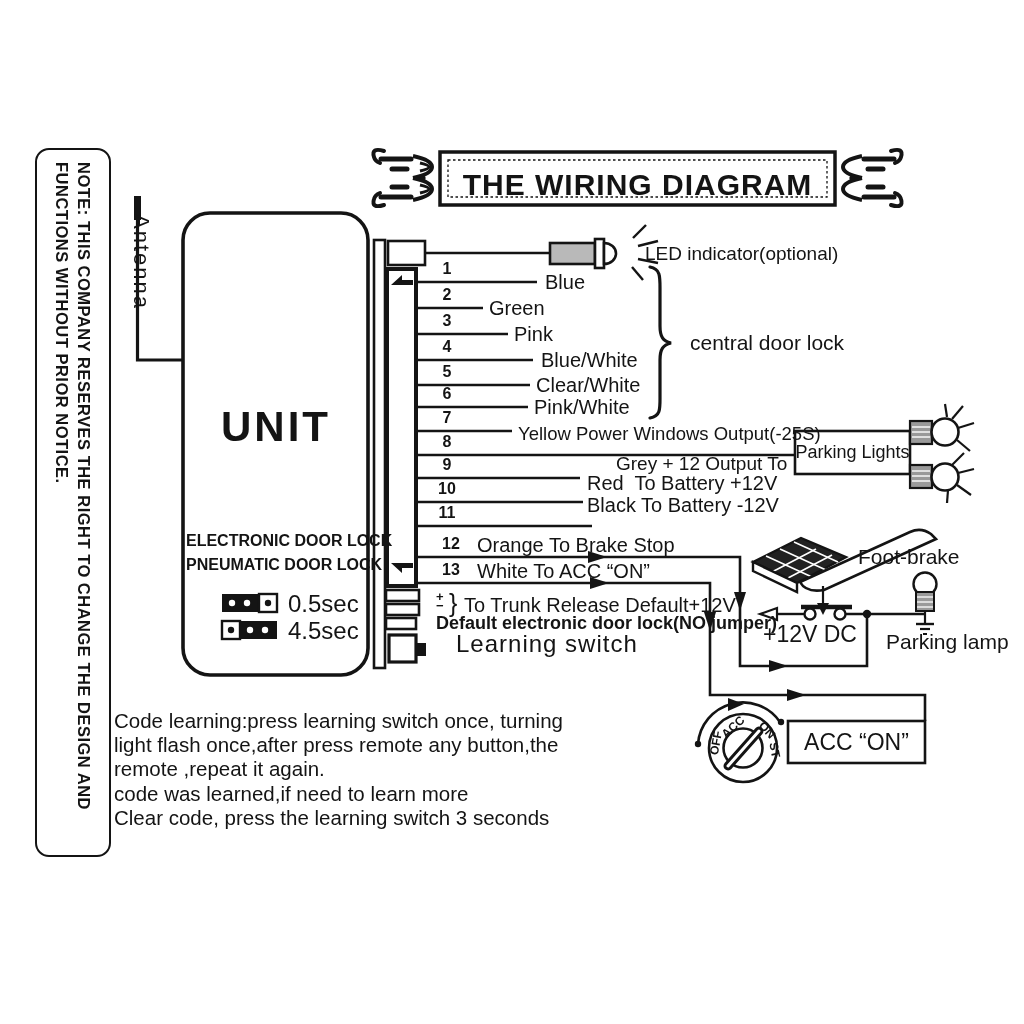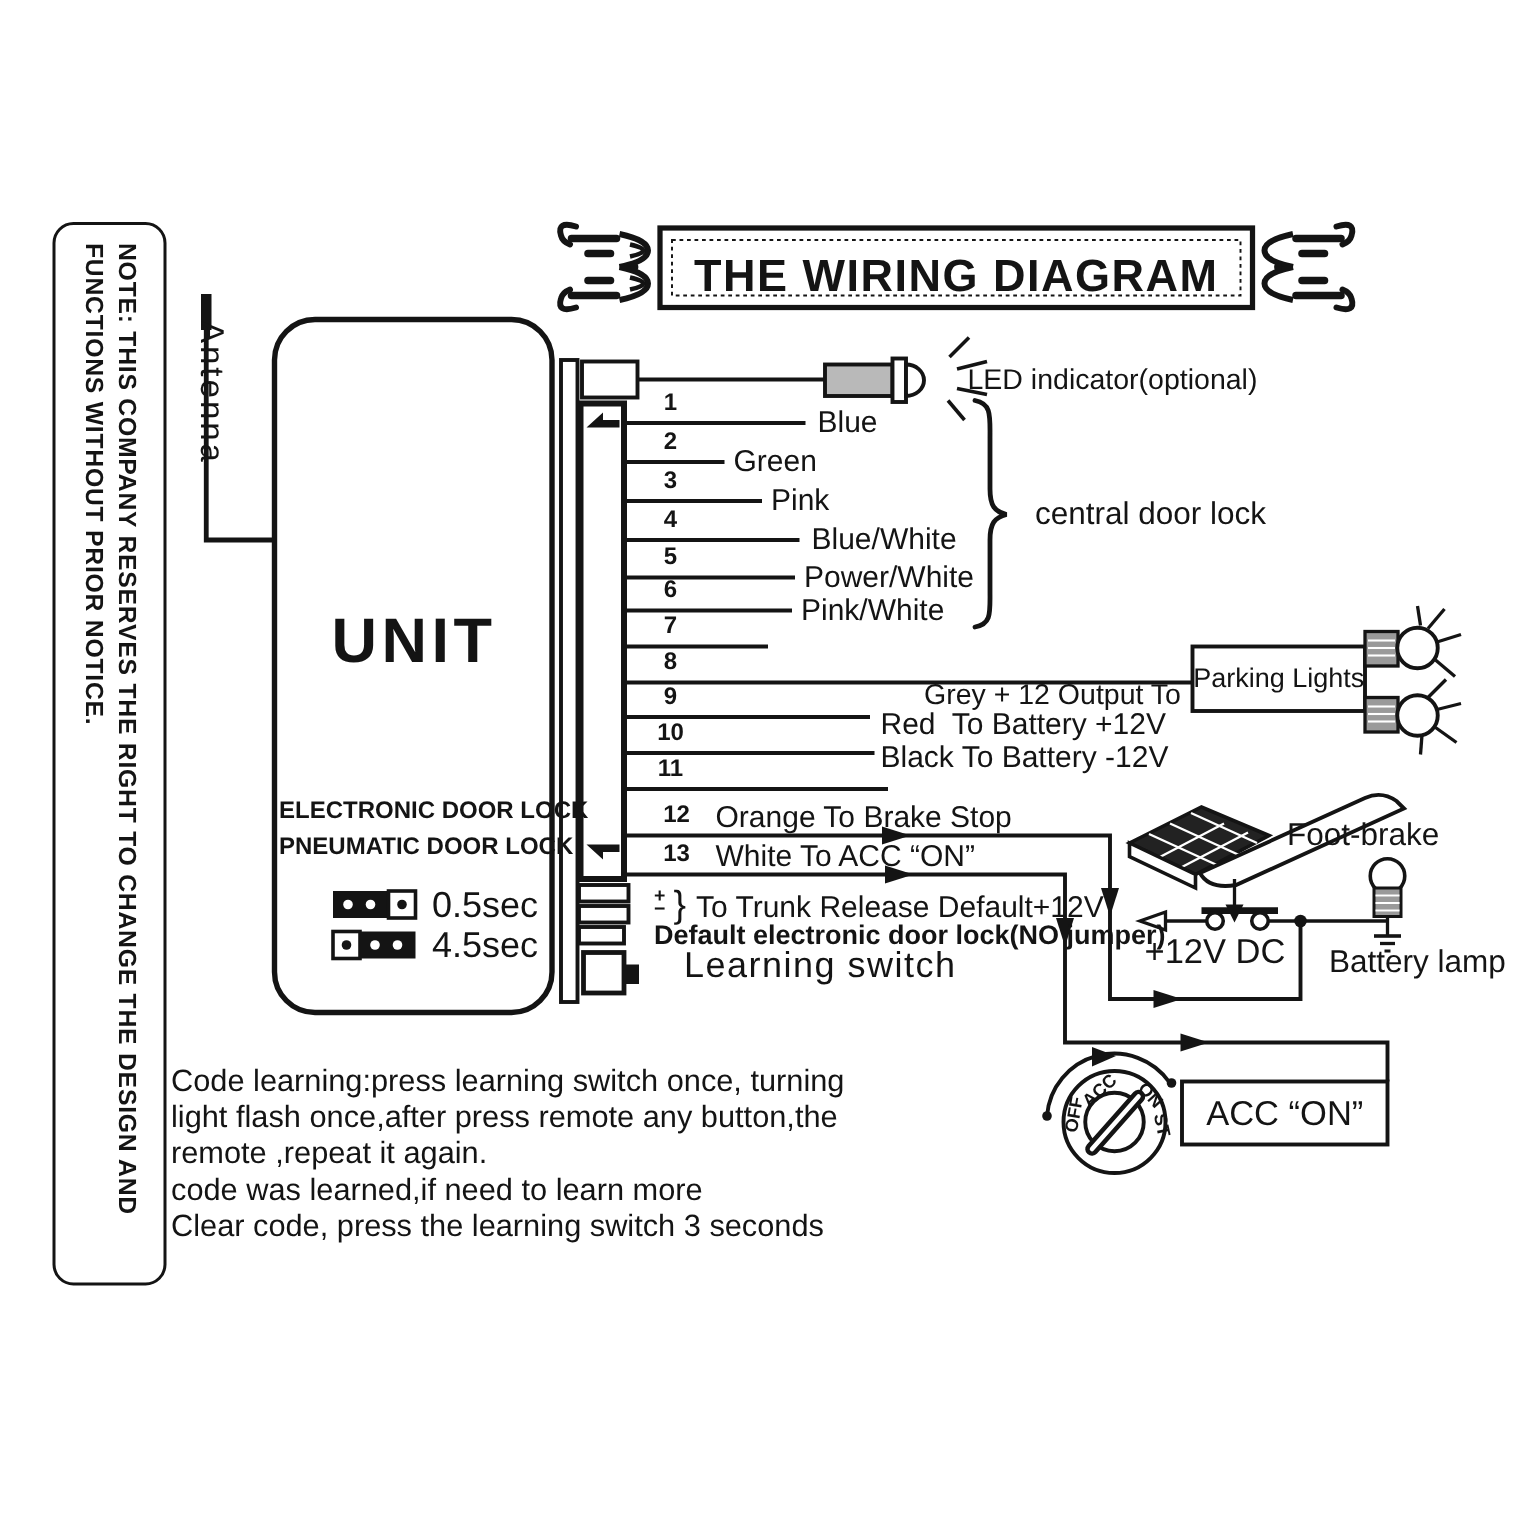--- a/index.html
+++ b/index.html
@@ -226,34 +226,35 @@
 <div class="lbl" style="left:434px;top:456px;width:26px;text-align:center;font-size:16px;font-weight:700;">9</div>
 <div class="lbl" style="left:434px;top:480px;width:26px;text-align:center;font-size:16px;font-weight:700;">10</div>
 <div class="lbl" style="left:434px;top:504px;width:26px;text-align:center;font-size:16px;font-weight:700;">11</div>
 <div class="lbl" style="left:438px;top:535px;width:26px;text-align:center;font-size:16px;font-weight:700;">12</div>
 <div class="lbl" style="left:438px;top:561px;width:26px;text-align:center;font-size:16px;font-weight:700;">13</div>
 
 <div class="lbl" style="left:545px;top:271px;font-size:20px;font-weight:500;">Blue</div>
 <div class="lbl" style="left:489px;top:297px;font-size:20px;font-weight:500;">Green</div>
 <div class="lbl" style="left:514px;top:323px;font-size:20px;font-weight:500;">Pink</div>
 <div class="lbl" style="left:541px;top:349px;font-size:20px;font-weight:500;">Blue/White</div>
-<div class="lbl" style="left:536px;top:374px;font-size:20px;font-weight:500;">Power/White</div>
+<div class="lbl" style="left:536px;top:374px;font-size:20px;font-weight:500;">Clear/White</div>
 <div class="lbl" style="left:534px;top:396px;font-size:20px;font-weight:500;">Pink/White</div>
+<div class="lbl" style="left:518px;top:423px;font-size:18.5px;font-weight:500;">Yellow Power Windows Output(-25S)</div>
 <div class="lbl" style="left:616px;top:453px;width:170px;text-align:center;font-size:19px;font-weight:500;">Grey + 12 Output To</div>
 <div class="lbl" style="left:587px;top:472px;font-size:20px;font-weight:500;white-space:pre;">Red  To Battery +12V</div>
 <div class="lbl" style="left:587px;top:494px;font-size:20px;font-weight:500;">Black To Battery -12V</div>
 <div class="lbl" style="left:477px;top:534px;font-size:20px;font-weight:500;">Orange To Brake Stop</div>
 <div class="lbl" style="left:477px;top:560px;font-size:20px;font-weight:500;">White To ACC “ON”</div>
 
 <div class="lbl" style="left:645px;top:243px;font-size:19px;font-weight:500;">LED indicator(optional)</div>
 <div class="lbl" style="left:690px;top:331px;font-size:21px;font-weight:500;">central door lock</div>
 <div class="lbl" style="left:795px;top:431px;width:115px;height:43px;display:flex;align-items:center;justify-content:center;font-size:18px;font-weight:500;">Parking Lights</div>
 <div class="lbl" style="left:858px;top:545px;font-size:21px;font-weight:500;">Foot-brake</div>
 <div class="lbl" style="left:763px;top:621px;font-size:23px;font-weight:500;">+12V DC</div>
-<div class="lbl" style="left:886px;top:630px;font-size:21px;font-weight:500;">Battery lamp</div>
+<div class="lbl" style="left:886px;top:630px;font-size:21px;font-weight:500;">Parking lamp</div>
 <div class="lbl" style="left:788px;top:721px;width:137px;height:42px;display:flex;align-items:center;justify-content:center;font-size:23px;font-weight:500;">ACC “ON”</div>
 
 <div class="lbl" style="left:704px;top:736px;font-size:12px;font-weight:700;transform:rotate(-80deg);">OFF</div>
 <div class="lbl" style="left:720px;top:720px;font-size:12px;font-weight:700;transform:rotate(-42deg);">ACC</div>
 <div class="lbl" style="left:758px;top:723px;font-size:12px;font-weight:700;transform:rotate(48deg);">ON</div>
 <div class="lbl" style="left:767px;top:743px;font-size:12px;font-weight:700;transform:rotate(78deg);">ST</div>
 
 <div class="lbl" style="left:436px;top:592px;font-size:13px;font-weight:700;line-height:9px;text-align:center;">
   <div>+</div>
   <div>−</div>

